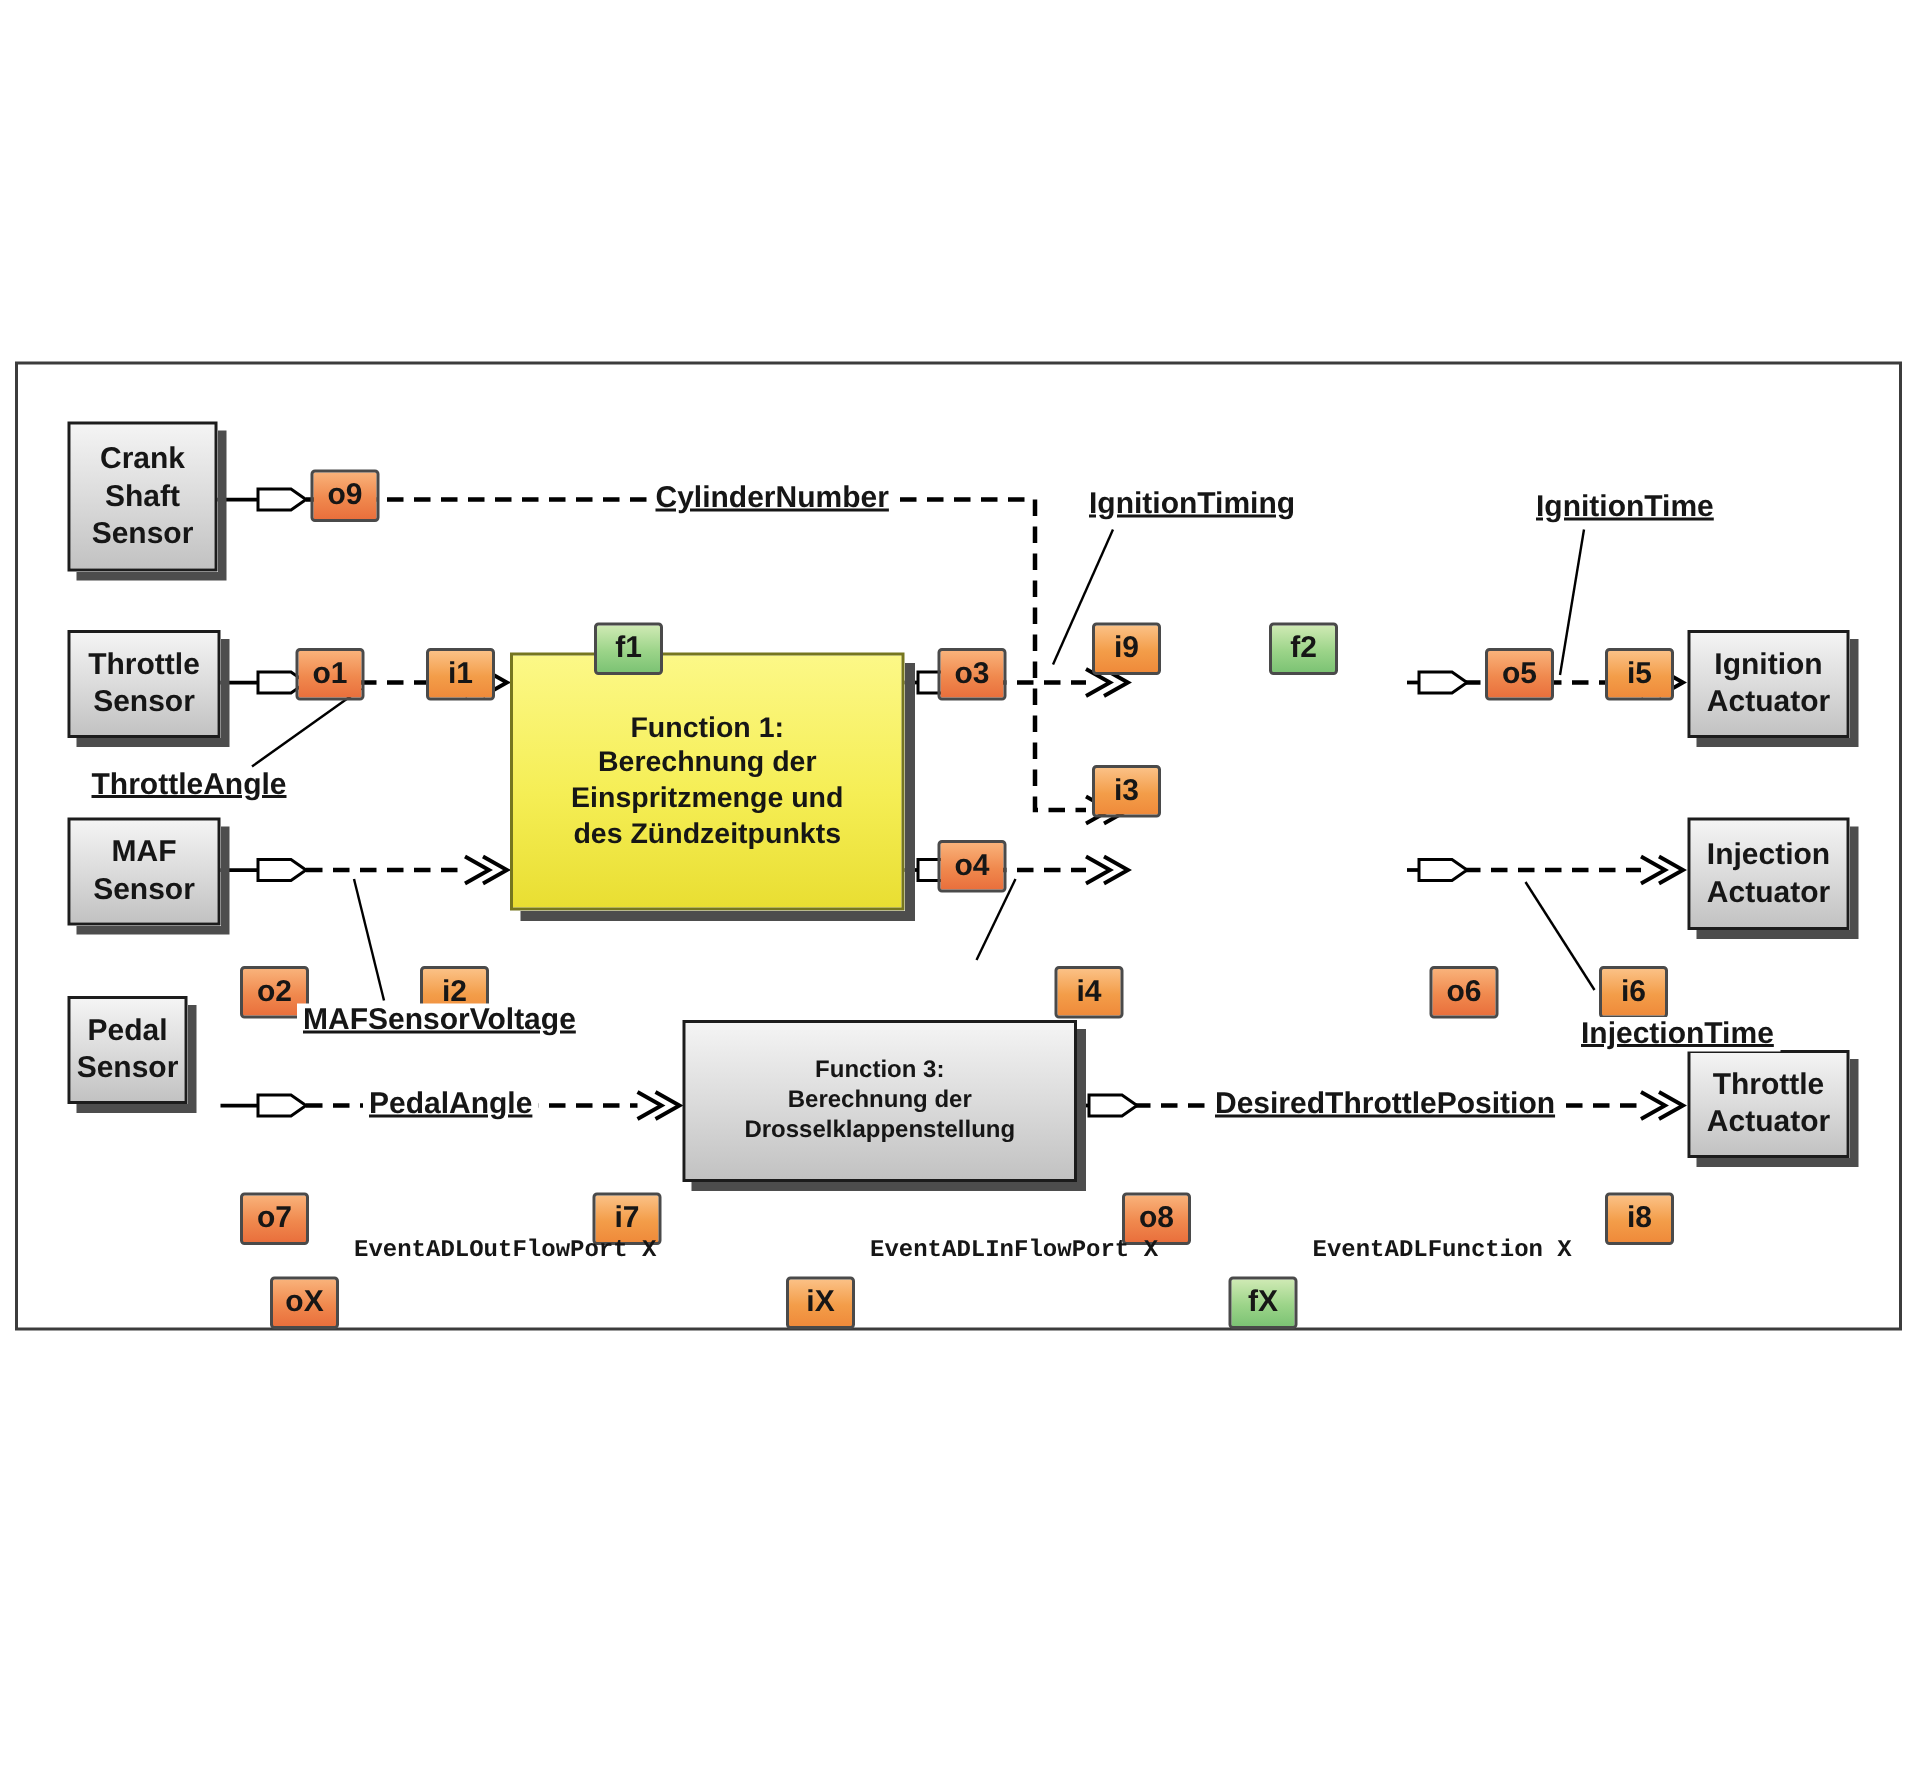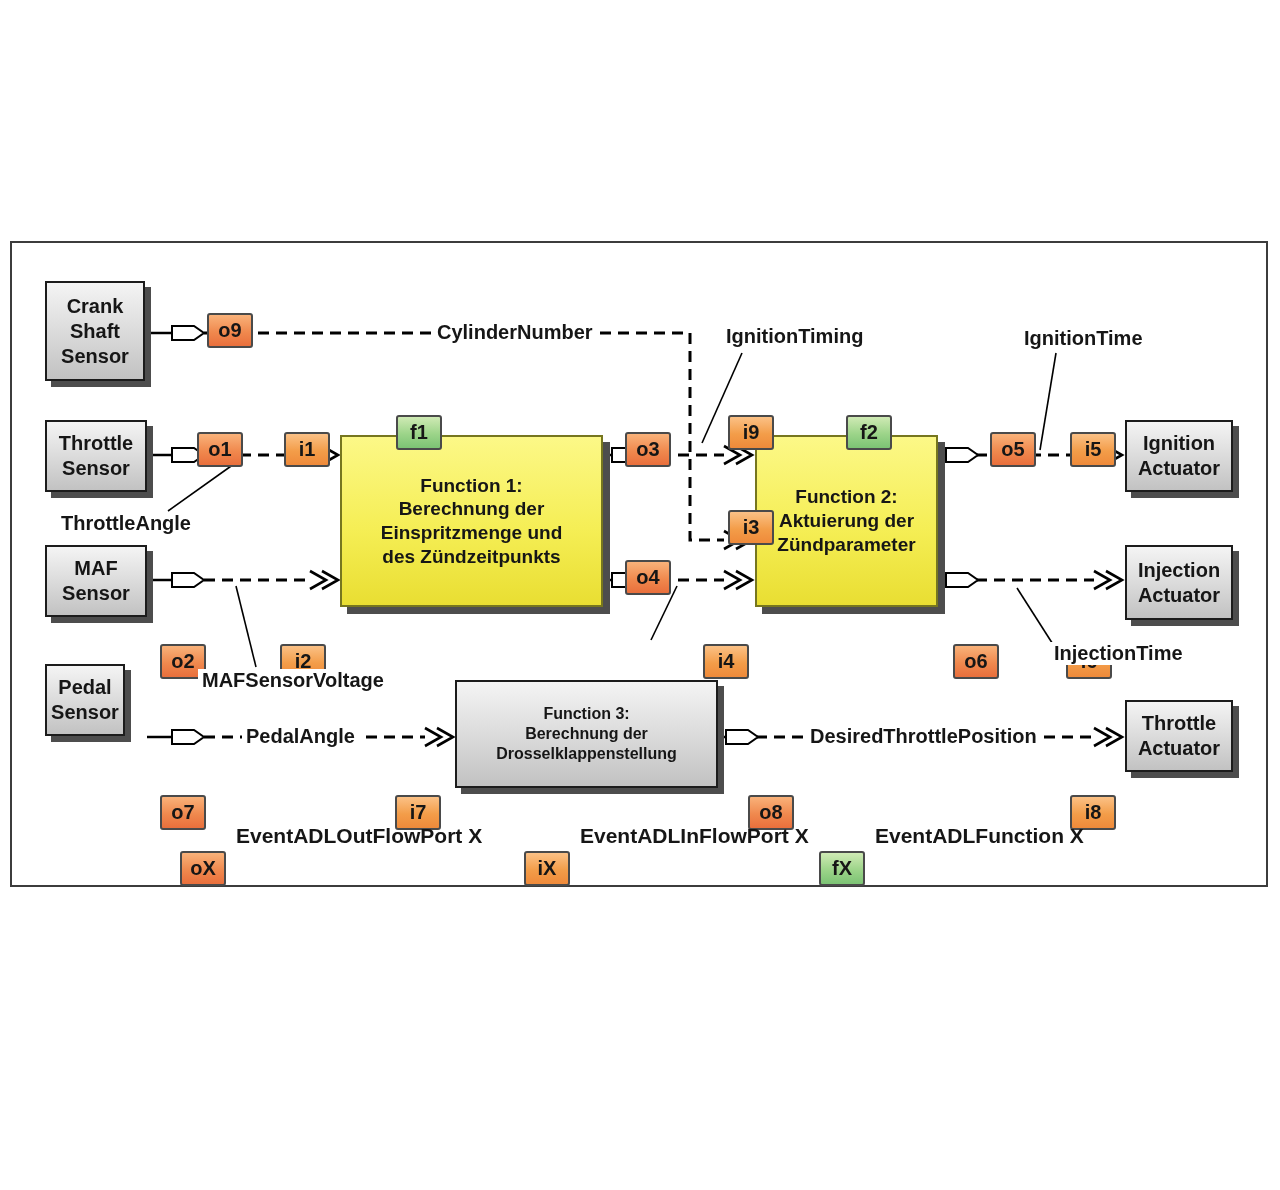--- a/index.html
+++ b/index.html
@@ -12,22 +12,22 @@
          text-align:center; font-weight:bold; white-space:pre-line; line-height:1.25; }
   .gray { background:linear-gradient(180deg,#f4f4f4 0%,#dedede 45%,#c2c2c2 100%);
           border:2px solid #1c1c1c; box-shadow:6px 6px 0 #4d4d4d; font-size:20px; }
   .yellow { background:linear-gradient(180deg,#fcf887 0%,#f5ee55 55%,#e9de32 100%);
             border:2px solid #76761f; box-shadow:7px 7px 0 #4d4d4d; font-size:19px; }
   .port { position:absolute; width:46px; height:35px; display:flex; align-items:center; justify-content:center;
           font-weight:bold; font-size:20px; border:2px solid #4a4a4a; border-radius:3px; color:#161616;margin-top:32px; }
   .port.out { background:linear-gradient(180deg,#f9b27a 0%,#f0894e 55%,#e96f3c 100%); }
   .port.in  { background:linear-gradient(180deg,#fbc186 0%,#f39d49 55%,#ef8a3a 100%); }
   .port.fn  { background:linear-gradient(180deg,#cfeab4 0%,#9cd489 55%,#7cc374 100%); }
-  .siglabel { position:absolute; font-weight:bold; font-size:20px; background:#ffffff; padding:0 4px; white-space:nowrap; }
-  .legend-label { position:absolute; font-weight:bold; font-size:21px; white-space:nowrap; }
+  .siglabel { position:absolute; font-weight:bold; font-size:20px; background:#ffffff; padding:0 4px; white-space:nowrap;text-decoration:underline; }
+  .legend-label { position:absolute; font-weight:bold; font-size:16px; white-space:nowrap;font-family:Liberation Mono, monospace; }
 </style>
 </head>
 <body>
 
 <div id="page">
   <div class="frame"></div>
 
   <svg class="wires" width="1280" height="1190" viewBox="0 0 1280 1190">
 
     <g stroke="#000" stroke-width="2.5">
@@ -102,23 +102,20 @@
 Actuator</div>
   <div class="box gray" style="left:1125px;top:545px;width:108px;height:75px">Injection
 Actuator</div>
   <div class="box gray" style="left:1125px;top:700px;width:108px;height:72px">Throttle
 Actuator</div>
 
   <div class="box yellow" style="left:340px;top:435px;width:263px;height:172px">Function 1:
 Berechnung der
 Einspritzmenge und
 des Zündzeitpunkts</div>
-  <div class="box yellow" style="left:755px;top:435px;width:183px;height:172px">Function 2:
-Aktuierung der
-Zündparameter</div>
   <div class="box gray" style="left:455px;top:680px;width:263px;height:108px;font-size:16px">Function 3:
 Berechnung der
 Drosselklappenstellung</div>
 
   <div class="port out" style="left:207px;top:281px">o9</div>
   <div class="port out" style="left:197px;top:400px">o1</div>
   <div class="port in" style="left:284px;top:400px">i1</div>
   <div class="port fn" style="left:396px;top:383px">f1</div>
   <div class="port out" style="left:625px;top:400px">o3</div>
   <div class="port in" style="left:728px;top:383px">i9</div>
@@ -135,21 +132,21 @@
   <div class="port out" style="left:160px;top:763px">o7</div>
   <div class="port in" style="left:395px;top:763px">i7</div>
   <div class="port out" style="left:748px;top:763px">o8</div>
   <div class="port in" style="left:1070px;top:763px">i8</div>
 
   <div class="siglabel" style="left:433px;top:321px">CylinderNumber</div>
   <div class="siglabel" style="left:722px;top:325px">IgnitionTiming</div>
   <div class="siglabel" style="left:1020px;top:327px">IgnitionTime</div>
   <div class="siglabel" style="left:57px;top:512px">ThrottleAngle</div>
   <div class="siglabel" style="left:198px;top:669px">MAFSensorVoltage</div>
-  <div class="siglabel" style="left:1050px;top:642px">InjectionTime</div>
+  <div class="siglabel" style="left:1050px;top:678px">InjectionTime</div>
   <div class="siglabel" style="left:242px;top:725px">PedalAngle</div>
   <div class="siglabel" style="left:806px;top:725px">DesiredThrottlePosition</div>
 
   <div class="port out" style="left:180px;top:819px">oX</div>
   <div class="legend-label" style="left:236px;top:824px">EventADLOutFlowPort X</div>
   <div class="port in" style="left:524px;top:819px">iX</div>
   <div class="legend-label" style="left:580px;top:824px">EventADLInFlowPort X</div>
   <div class="port fn" style="left:819px;top:819px">fX</div>
   <div class="legend-label" style="left:875px;top:824px">EventADLFunction X</div>
 </div>

